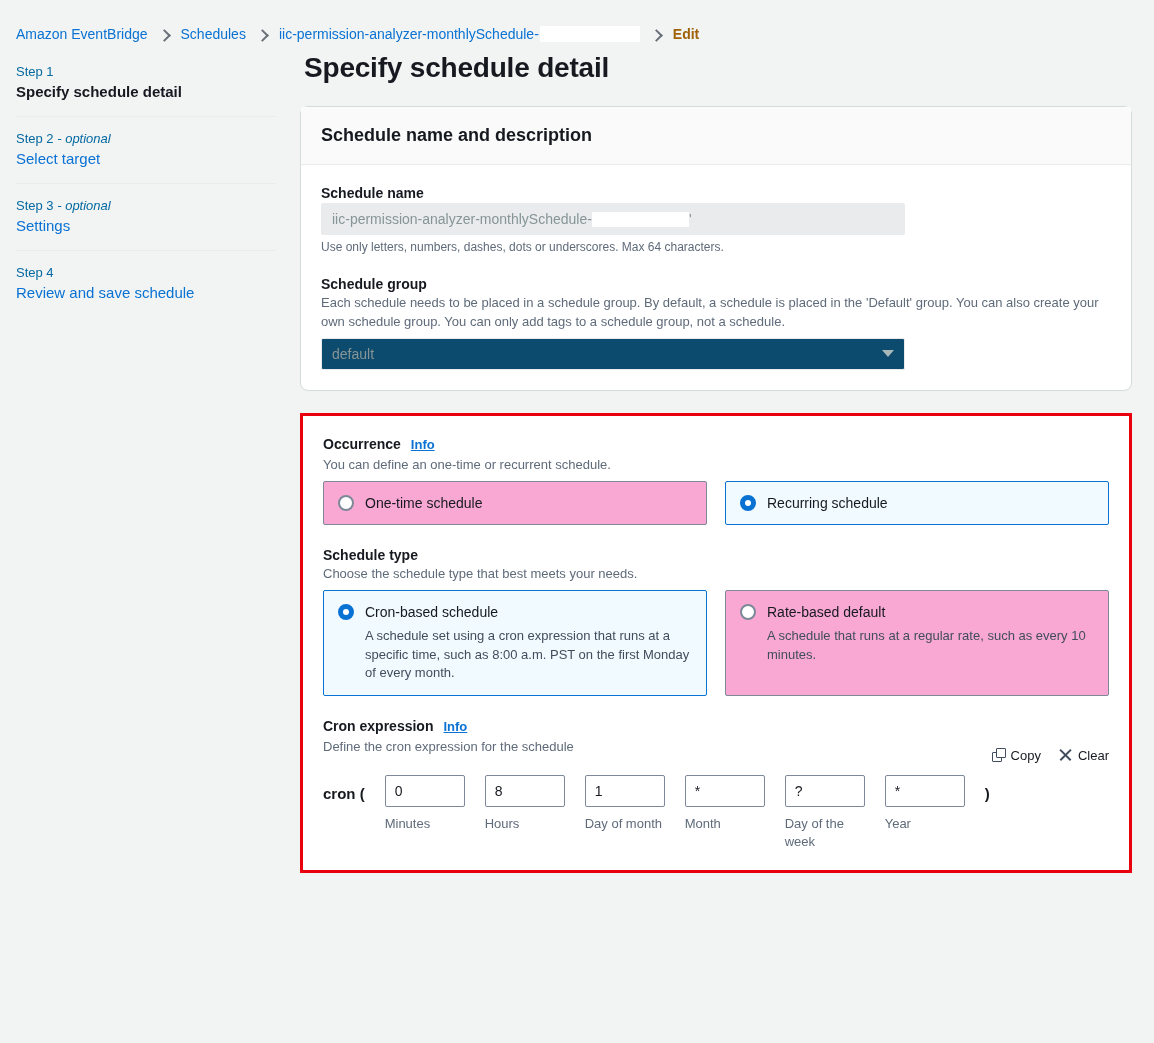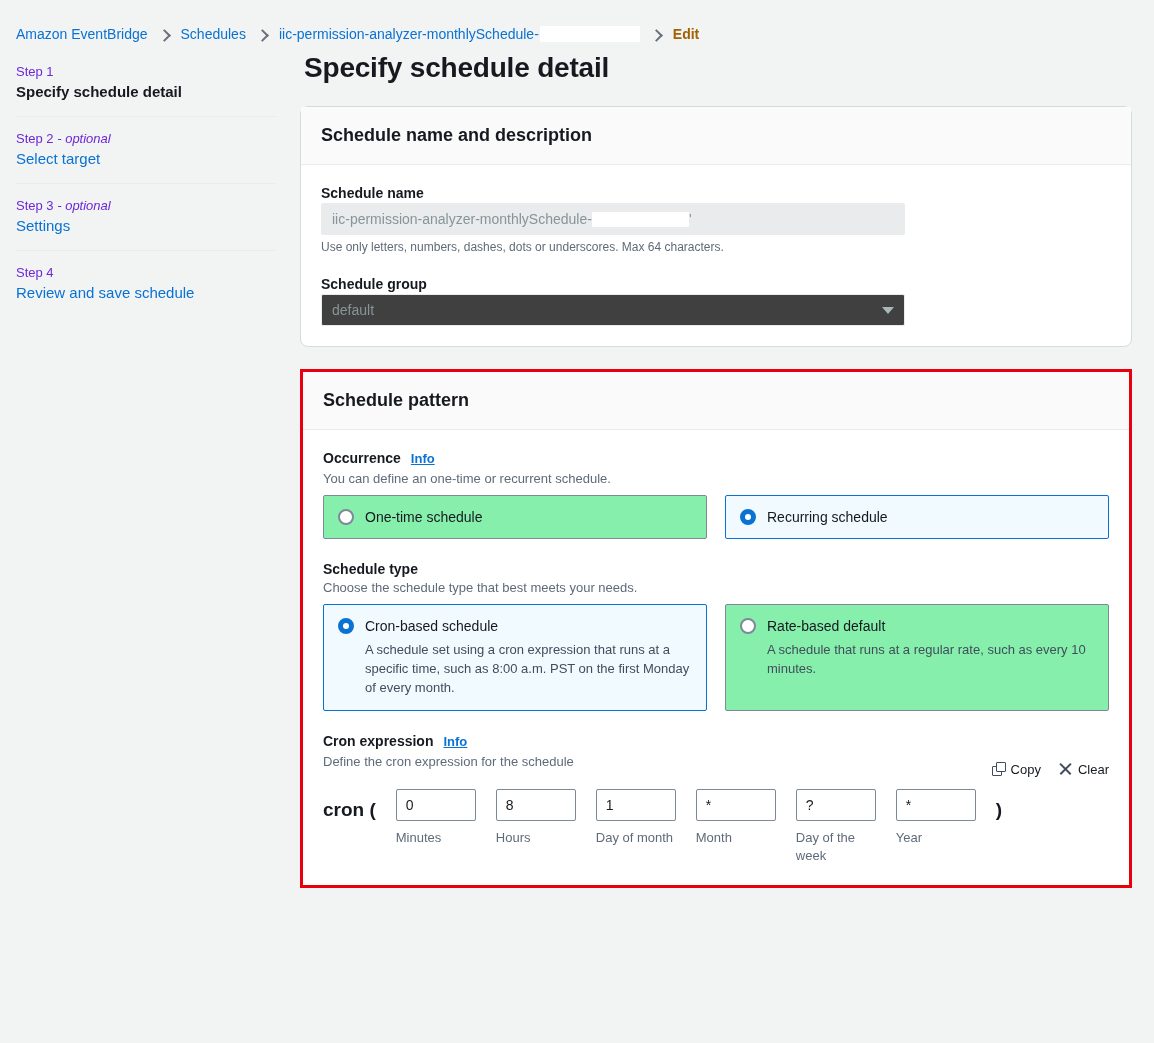--- a/index.html
+++ b/index.html
@@ -35,21 +35,21 @@
     vertical-align: middle;
     margin-left: 1px;
   }
 
   
   .layout { display: flex; align-items: flex-start; }
   .sidebar { width: 300px; padding: 8px 24px 0 16px; flex: none; }
 
   .step { padding: 14px 0 16px 0; }
   .step + .step { border-top: 1px solid #e9ebed; }
-  .step-num { font-size: 13px; color: #6d28d9; margin-bottom: 4px; }
+  .step-num { font-size: 13px; color: #0369a1; margin-bottom: 4px; }
   .step-num i { font-style: italic; }
   .step-title { font-size: 15px; color: #0972d3; cursor: pointer; }
   .step-title.active { color: #16191f; font-weight: bold; cursor: default; }
 
   .content { flex: 1; padding-right: 22px; }
   .page-title { font-size: 28px; font-weight: bold; letter-spacing: -0.2px; margin: 10px 0 22px 4px; }
 
   
   .panel {
     background: #ffffff;
@@ -120,38 +120,38 @@
   }
   .ta-grip:before, .ta-grip:after {
     content: ""; position: absolute; background: #879596;
     height: 1px; width: 11px; transform: rotate(-45deg); right: -1px;
   }
   .ta-grip:before { top: 8px; }
   .ta-grip:after { top: 4px; width: 7px; right: 1px; }
 
   .select-disabled {
     width: 584px; height: 32px;
-    background: #404040; border: 1px solid #e9ebed;
+    background: #0c4a6e; border: 1px solid #e9ebed;
     border-radius: 2px; color: #879596; font-size: 14px;
     padding: 0 10px;
     display: flex; align-items: center; justify-content: space-between;
   }
   .caret-down {
     width: 0; height: 0;
     border-left: 6px solid transparent; border-right: 6px solid transparent;
     border-top: 7px solid #aab7b8;
   }
 
   
   .tile-row { display: flex; gap: 18px; margin-top: 6px; }
   .tile {
     flex: 1 1 0;
     border: 1px solid #7d8998;
     border-radius: 2px;
-    background: #86efac;
+    background: #f9a8d4;
     padding: 12px 14px;
     cursor: pointer;
     display: flex; gap: 11px;
     align-items: flex-start;
   }
   .tile.selected {
     border-color: #0972d3;
     background: #f1faff;
   }
   .tile.tall { min-height: 92px; }
@@ -183,21 +183,21 @@
   .copy-icon:before { width: 8px; height: 8px; left: 0; top: 4px; background: #fff; }
   .copy-icon:after  { width: 8px; height: 8px; left: 4px; top: 0; background: #fff; }
   .x-icon { position: relative; width: 13px; height: 13px; flex: none; }
   .x-icon:before, .x-icon:after {
     content: ""; position: absolute; left: -1px; top: 6px; width: 15px; height: 1.6px; background: #414d5c;
   }
   .x-icon:before { transform: rotate(45deg); }
   .x-icon:after  { transform: rotate(-45deg); }
 
   .cron-row { display: flex; align-items: flex-start; margin-top: 12px; gap: 20px; }
-  .cron-paren { font-size: 19px; font-weight: bold; padding-top: 10px; }
+  .cron-paren { font-size: 15px; font-weight: bold; padding-top: 10px; }
   .cron-field { width: 80px; }
   .cron-input {
     width: 80px; height: 32px;
     border: 1px solid #7d8998; border-radius: 2px;
     font-size: 14px; color: #16191f;
     padding: 0 9px; background: #fff;
     font-family: "Liberation Sans", sans-serif;
   }
   .cron-cap { font-size: 13px; color: #5f6b7a; margin-top: 8px; line-height: 1.35; }
 </style>
@@ -257,34 +257,32 @@
               <span>iic-permission-analyzer-monthlySchedule-</span>
               <span class="name-redact"></span>
               <span>'</span>
             </div>
           <div class="fhint">Use only letters, numbers, dashes, dots or underscores. Max 64 characters.</div>
         </div>
 
 
         <div class="field">
           <span class="flabel">Schedule group</span>
+          <div class="fdesc">Each schedule needs to be placed in a schedule group. By default, a schedule is placed in the 'Default' group. You can also create your own schedule group. You can only add tags to a schedule group, not a schedule.</div>
           <div class="select-disabled">
             <span>default</span>
             <span class="caret-down"></span>
           </div>
         </div>
 
       </div>
     </div>
 
     <div class="redbox">
       <div class="panel">
-        <div class="panel-head">
-          <h2>Schedule pattern</h2>
-        </div>
         <div class="panel-body">
 
           <div class="field">
             <div class="label-row">
               <span class="flabel">Occurrence</span>
               <span class="info-link">Info</span>
             </div>
             <div class="fdesc">You can define an one-time or recurrent schedule.</div>
             <div class="tile-row">
               <div class="tile">

